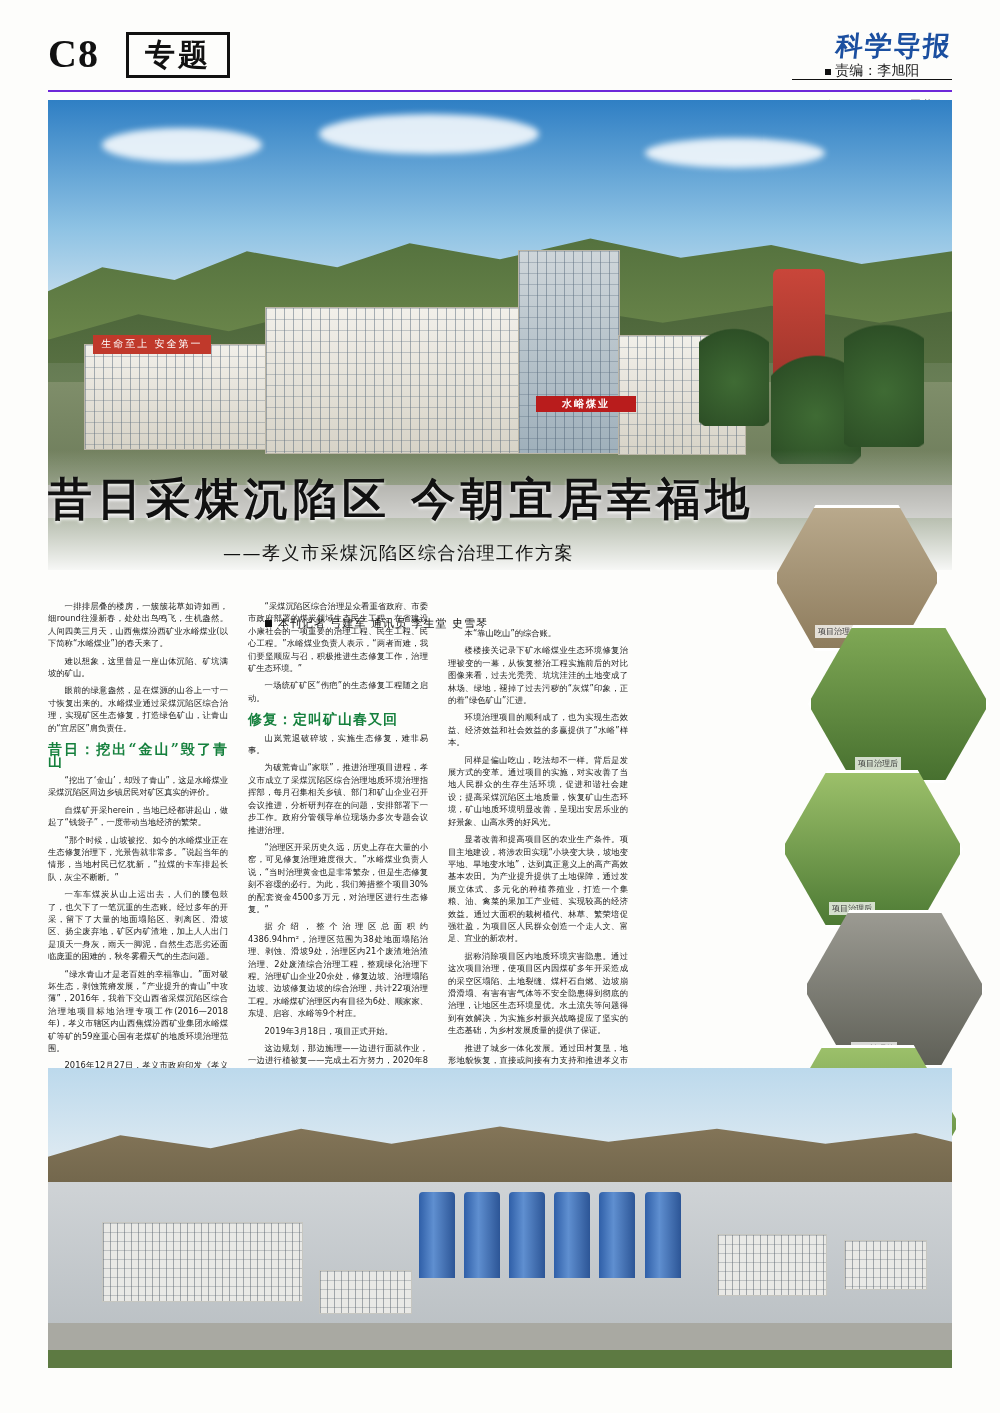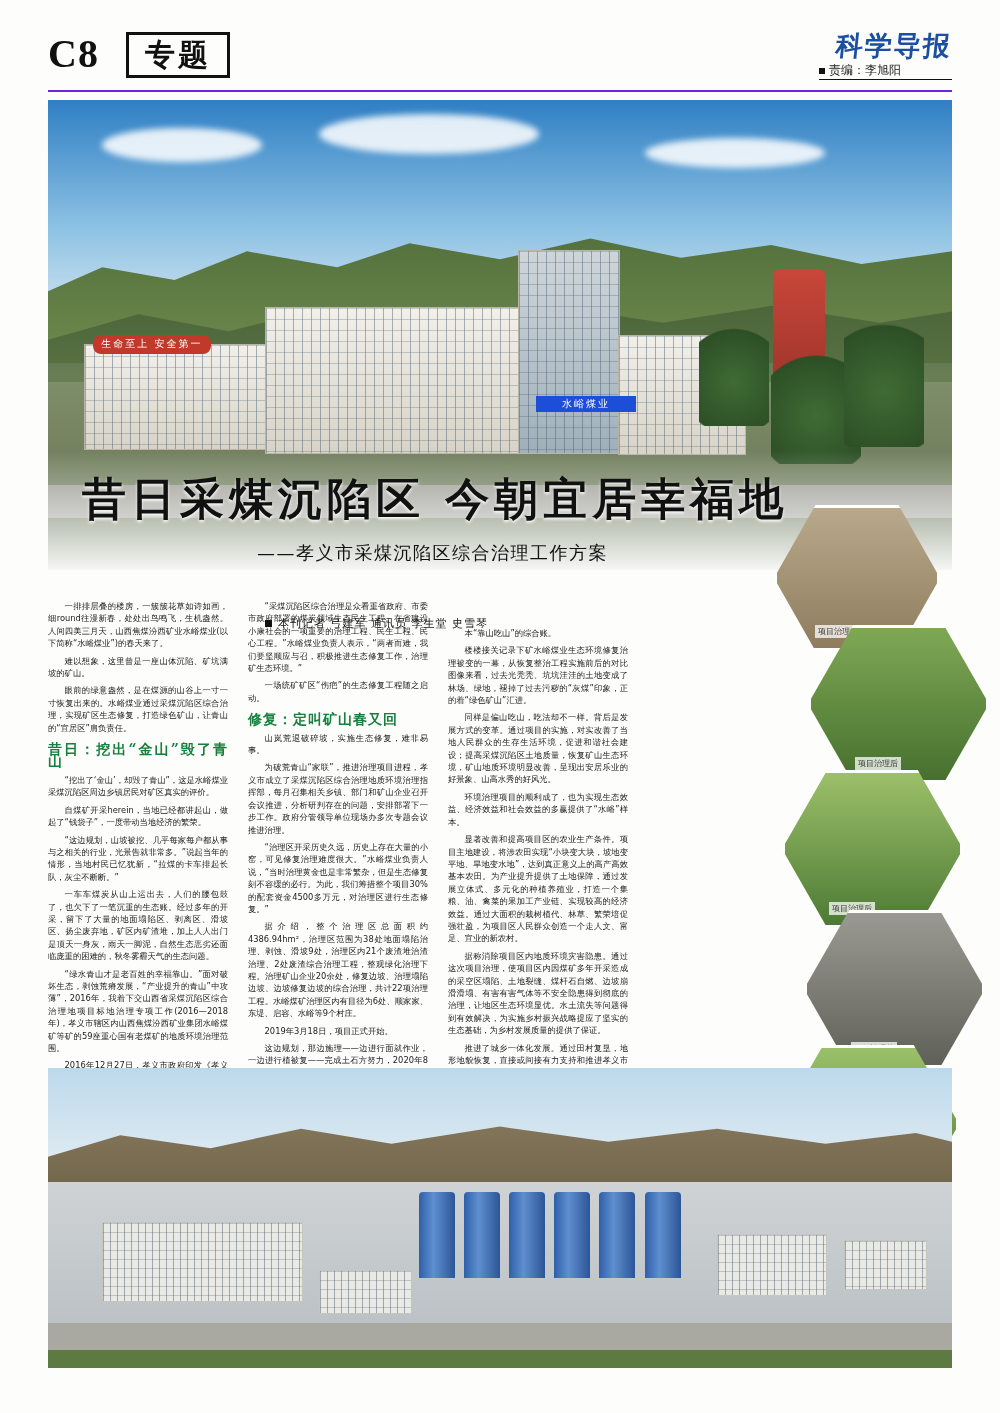--- a/index.html
+++ b/index.html
@@ -39,23 +39,23 @@
   }
   .paper-logo{
     position:absolute;right:0;top:0px;
     font-family:"DejaVu Serif", serif;
     font-size:27px;font-weight:bold;letter-spacing:2px;
     color:#1b4fa0;
     transform:skewX(-6deg);
   }
   .meta-right{
     position:absolute;right:0;top:36px;
-    text-align:left;
-    font-family:Liberation Serif, serif;
-    font-size:12px;color:#222;line-height:13px;
+    text-align:center;
+    font-family:Liberation Sans, sans-serif;
+    font-size:14px;color:#222;line-height:13px;
   }
   .meta-right .line1 span.sq{
     display:inline-block;width:6px;height:6px;background:#111;margin-right:4px;
   }
   .meta-right .line2{
     border-top:1px solid #111;margin-top:2px;padding-top:20px;
     letter-spacing:0.5px;
   }
 
   
@@ -114,21 +114,21 @@
     background:#9a9a93;
   }
   .hero .redtower{
     position:absolute;right:14%;top:36%;width:52px;height:34%;
     background:linear-gradient(#c9463a,#8f2e25);
     border-radius:6px 6px 0 0;
   }
 
   
   .headline-wrap{
-    position:absolute;left:48px;top:470px;width:700px;padding-left:34px;
+    position:absolute;left:48px;top:470px;width:700px;
   }
   .headline{
     font-family:"DejaVu Serif", serif;
     font-size:44px;font-weight:bold;color:#111;
     letter-spacing:5px;
     text-shadow:0 2px 3px rgba(255,255,255,.9);
     white-space:nowrap;
   }
   .subhead{
     margin-top:12px;margin-left:175px;
@@ -270,22 +270,22 @@
         <div class="win-grid"></div>
       </div>
     <div class="bldg tower" style="left:52%;top:32%;width:11%;height:43%;">
         <div class="win-grid"></div>
       </div>
     <div class="bldg" style="left:63%;top:50%;width:14%;height:25%;">
         <div class="win-grid"></div>
       </div>
     <div class="redtower"></div>
 
-    <div class="banner" style="left:5%;top:50%;width:13%;height:4%;border-radius:8px;">生命至上  安全第一</div>
-    <div class="banner" style="left:54%;top:63%;width:11%;height:3.4%;background:#1d4ed8;">水峪煤业</div>
+    <div class="banner" style="left:5%;top:50%;width:13%;height:4%;">生命至上  安全第一</div>
+    <div class="banner" style="left:54%;top:63%;width:11%;height:3.4%;background:#b91c1c;font-weight:bold;">水峪煤业</div>
 
     <div class="trees" style="left:72%;top:46%;width:70px;height:110px;"></div>
     <div class="trees" style="left:80%;top:52%;width:90px;height:120px;"></div>
     <div class="trees" style="left:88%;top:44%;width:80px;height:140px;"></div>
     <div class="road"></div>
     <div class="feather-bottom" style="left:0;top:auto;bottom:0;width:100%;height:120px;"></div>
   </div>
 
   <div class="headline-wrap">
     <div class="headline">昔日采煤沉陷区  今朝宜居幸福地</div>
@@ -318,21 +318,21 @@
     </div>
   </div>
 
   <div class="col" id="col1">
       <p>一排排层叠的楼房，一簇簇花草如诗如画，细round往漫新春，处处出鸟鸣飞，生机盎然。人间四美三月天，山西焦煤汾西矿业水峪煤业(以下简称“水峪煤业”)的春天来了。</p>
       <p>难以想象，这里曾是一座山体沉陷、矿坑满坡的矿山。</p>
       <p>眼前的绿意盎然，是在煤源的山谷上一寸一寸恢复出来的。水峪煤业通过采煤沉陷区综合治理，实现矿区生态修复，打造绿色矿山，让青山的“宜居区”肩负责任。</p>
       <h3>昔日：挖出“金山”毁了青山</h3>
       <p>“挖出了‘金山’，却毁了青山”，这是水峪煤业采煤沉陷区周边乡镇居民对矿区真实的评价。</p>
       <p>自煤矿开采herein，当地已经都讲起山，做起了“钱袋子”，一度带动当地经济的繁荣。</p>
-      <p>“这边规划，山坡被挖、几乎每家每户都从事与之相关的行业，光景告就非常多。”说起当年的情形，当地村民已忆犹新，“拉煤的卡车排起长队，灰尘不断断。”</p>
+      <p>“那个时候，山坡被挖、如今的水峪煤业正在生态修复治理下，光景告就非常多。”说起当年的情形，当地村民已忆犹新，“拉煤的卡车排起长队，灰尘不断断。”</p>
       <p>一车车煤炭从山上运出去，人们的腰包鼓了，也欠下了一笔沉重的生态账。经过多年的开采，留下了大量的地面塌陷区、剥离区、滑坡区、扬尘废弃地，矿区内矿渣堆，加上人人出门是顶天一身灰，雨天一脚泥，自然生态恶劣还面临庞重的困难的，秋冬雾霾天气的生态问题。</p>
       <p>“绿水青山才是老百姓的幸福靠山。”面对破坏生态，剥蚀荒瘠发展，“产业提升的青山”中攻薄”，2016年，我着下交山西省采煤沉陷区综合治理地项目标地治理专项工作(2016—2018年)，孝义市辖区内山西焦煤汾西矿业集团水峪煤矿等矿的59座重心国有老煤矿的地质环境治理范围。</p>
       <p>2016年12月27日，孝义市政府印发《孝义市采煤沉陷区综合治理工作方案(2016—2018)》设立孝义市采煤沉陷区综合治理地质环境治理专项办公室。2018年7月3日，孝义市政府印发《孝义市采煤沉陷区地质环境治理专项治理综合项目治理实施方案(2018)》号文件，负责项目的建设执协调等工作。该项目由孝义市采煤沉陷区综合治理地质环境治理专项办公室承担并组织实施，项目实施执行了招标制、法人制、监理制、合同管理制及公示制。</p>
       <p>然而，开山容易搬山难。</p>
     </div>
   <div class="col" id="col2">
       <p>“采煤沉陷区综合治理是众看重省政府、市委市政府部署的煤炭领域生态民生工程。在省建设小康社会的一项重要的治理工程、民生工程、民心工程。”水峪煤业负责人表示，“两者而难，我们要坚顺应与召，积极推进生态修复工作，治理矿生态环境。”</p>
       <p>一场统矿矿区“伤疤”的生态修复工程随之启动。</p>
       <h3>修复：定叫矿山春又回</h3>
       <p>山岚荒退破碎坡，实施生态修复，难非易事。</p>
@@ -342,22 +342,22 @@
       <p>2019年3月18日，项目正式开始。</p>
       <p>这边规划，那边施理——边进行面就作业，一边进行植被复——完成土石方努力，2020年8月8日，顺利完成全部工程。项目区恢复耕地75.86公顷，草地5694公顷，栽植松树38070棵、核桃树24413棵，栽植槐树34089棵。</p>
       <p>人不负青山，青山必不负人。矿山眉出绿章，困地为坡重重“衣新”，“边坡修复”让东南部石窑山坡与绿树覆盖下的矿坡黄土中，小草儿开始大面积攻拿，荒山渐里是绿关转地开始动植树根植的数目，长期树叶等。</p>
       <p>抬头见蓝，闭园眼，“走了城镇年往往的景色，青山又回来了。”随着项目的完工，周边乡镇居民满腹笑脸开。</p>
       <h3>今朝：满目绿色映蓝天</h3>
       <p>矿山变绿、天空现蓝，水峪煤业重新盘算出一</p>
     </div>
   <div class="col" id="col3">
       <p>本“靠山吃山”的综合账。</p>
       <p>楼楼接关记录下矿水峪煤业生态环境修复治理被变的一幕，从恢复整治工程实施前后的对比图像来看，过去光秃秃、坑坑洼洼的土地变成了林场、绿地，褪掉了过去污秽的“灰煤”印象，正的着“绿色矿山”汇进。</p>
+      <p>环境治理项目的顺利成了，也为实现生态效益、经济效益和社会效益的多赢提供了“水峪”样本。</p>
       <p>同样是偏山吃山，吃法却不一样。背后是发展方式的变革。通过项目的实施，对实改善了当地人民群众的生存生活环境，促进和谐社会建设；提高采煤沉陷区土地质量，恢复矿山生态环境，矿山地质环境明显改善，呈现出安居乐业的好景象、山高水秀的好风光。</p>
-      <p>环境治理项目的顺利成了，也为实现生态效益、经济效益和社会效益的多赢提供了“水峪”样本。</p>
       <p>显著改善和提高项目区的农业生产条件。项目主地建设，将涉农田实现“小块变大块，坡地变平地、旱地变水地”，达到真正意义上的高产高效基本农田。为产业提升提供了土地保障，通过发展立体式、多元化的种植养殖业，打造一个集粮、油、禽菜的果加工产业链、实现较高的经济效益。通过大面积的栽树植代、林草、繁荣培促强壮盈，为项目区人民群众创造一个走人文、富足、宜业的新农村。</p>
       <p>据称消除项目区内地质环境灾害隐患。通过这次项目治理，使项目区内因煤矿多年开采造成的采空区塌陷、土地裂缝、煤杆石自燃、边坡崩滑滑塌、有害有害气体等不安全隐患得到彻底的治理，让地区生态环境显优。水土流失等问题得到有效解决，为实施乡村振兴战略提应了坚实的生态基础，为乡村发展质量的提供了保证。</p>
       <p>推进了城乡一体化发展。通过田村复垦，地形地貌恢复，直接或间接有力支持和推进孝义市四荒项目建设、连接进地建起点，创新开矿“规划矿再开发，矿山废弃地复垦利用、集体上地流转利用等办法，引导社会资金、资源、资产要素投入，从根本上解决多年来因矿造成的各种灾害和安全隐患，更加科学合理地规划布局和建设新农村发展，更好地改善和美化新村环境，特别是进一步加大土地整理复垦力度，推进土地增减挂钩政策落实，有效地解决矿村发展中项目用地紧张的矛盾。</p>
       <p>如今的水峪煤业正在生态修复治理下，配觑绿色，迎接春天。</p>
     </div>
 
   <div class="bottom">
     <div class="sky"></div>
     <div class="hill"></div>
     <div class="plant"></div>

